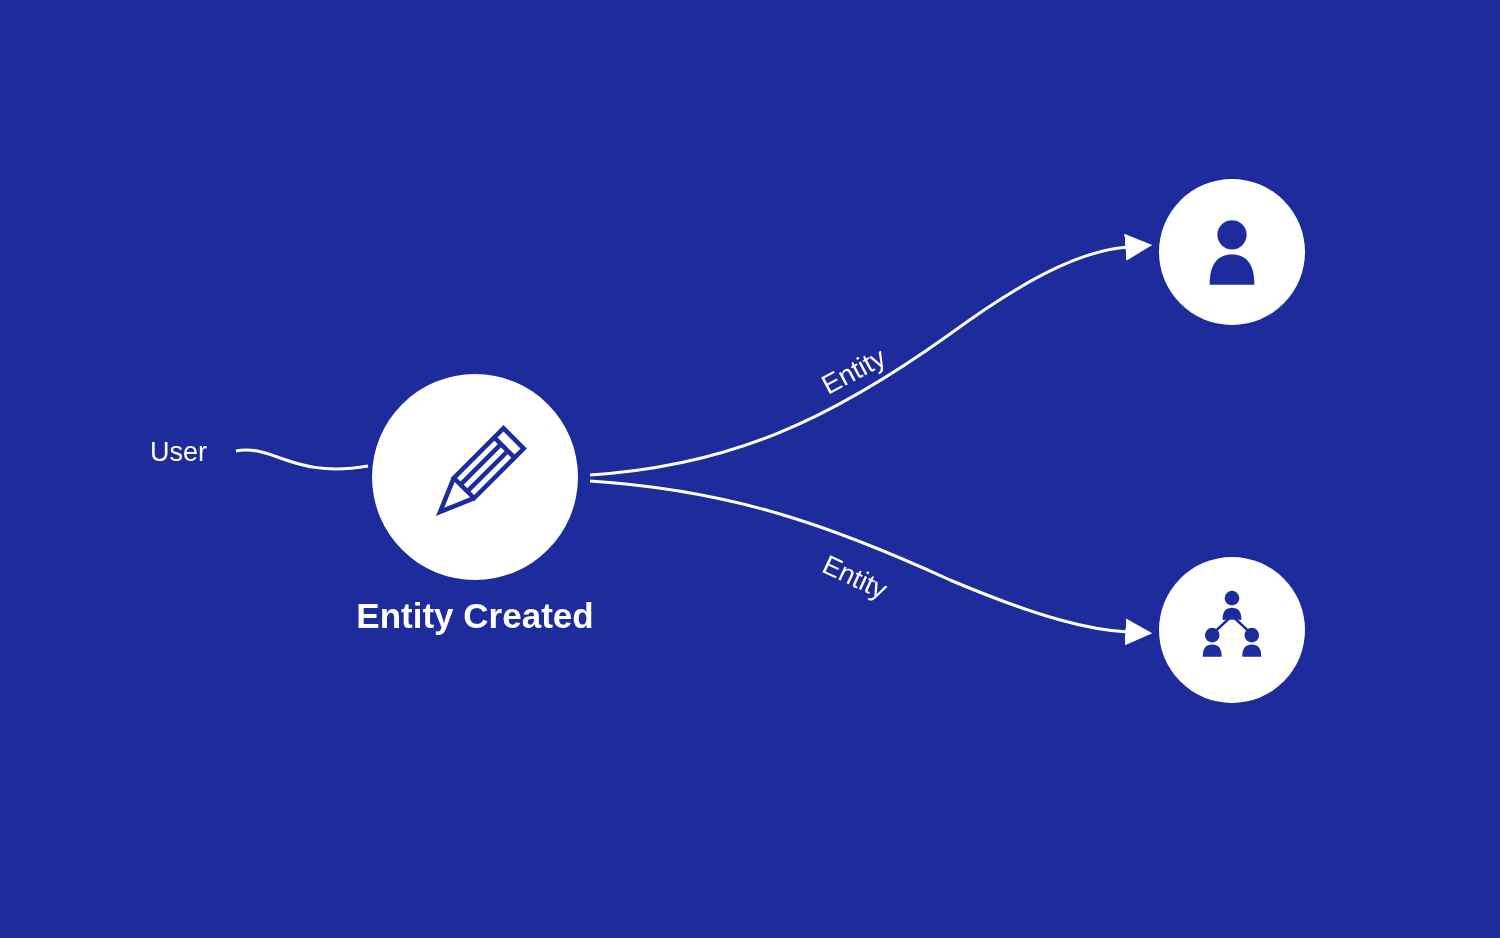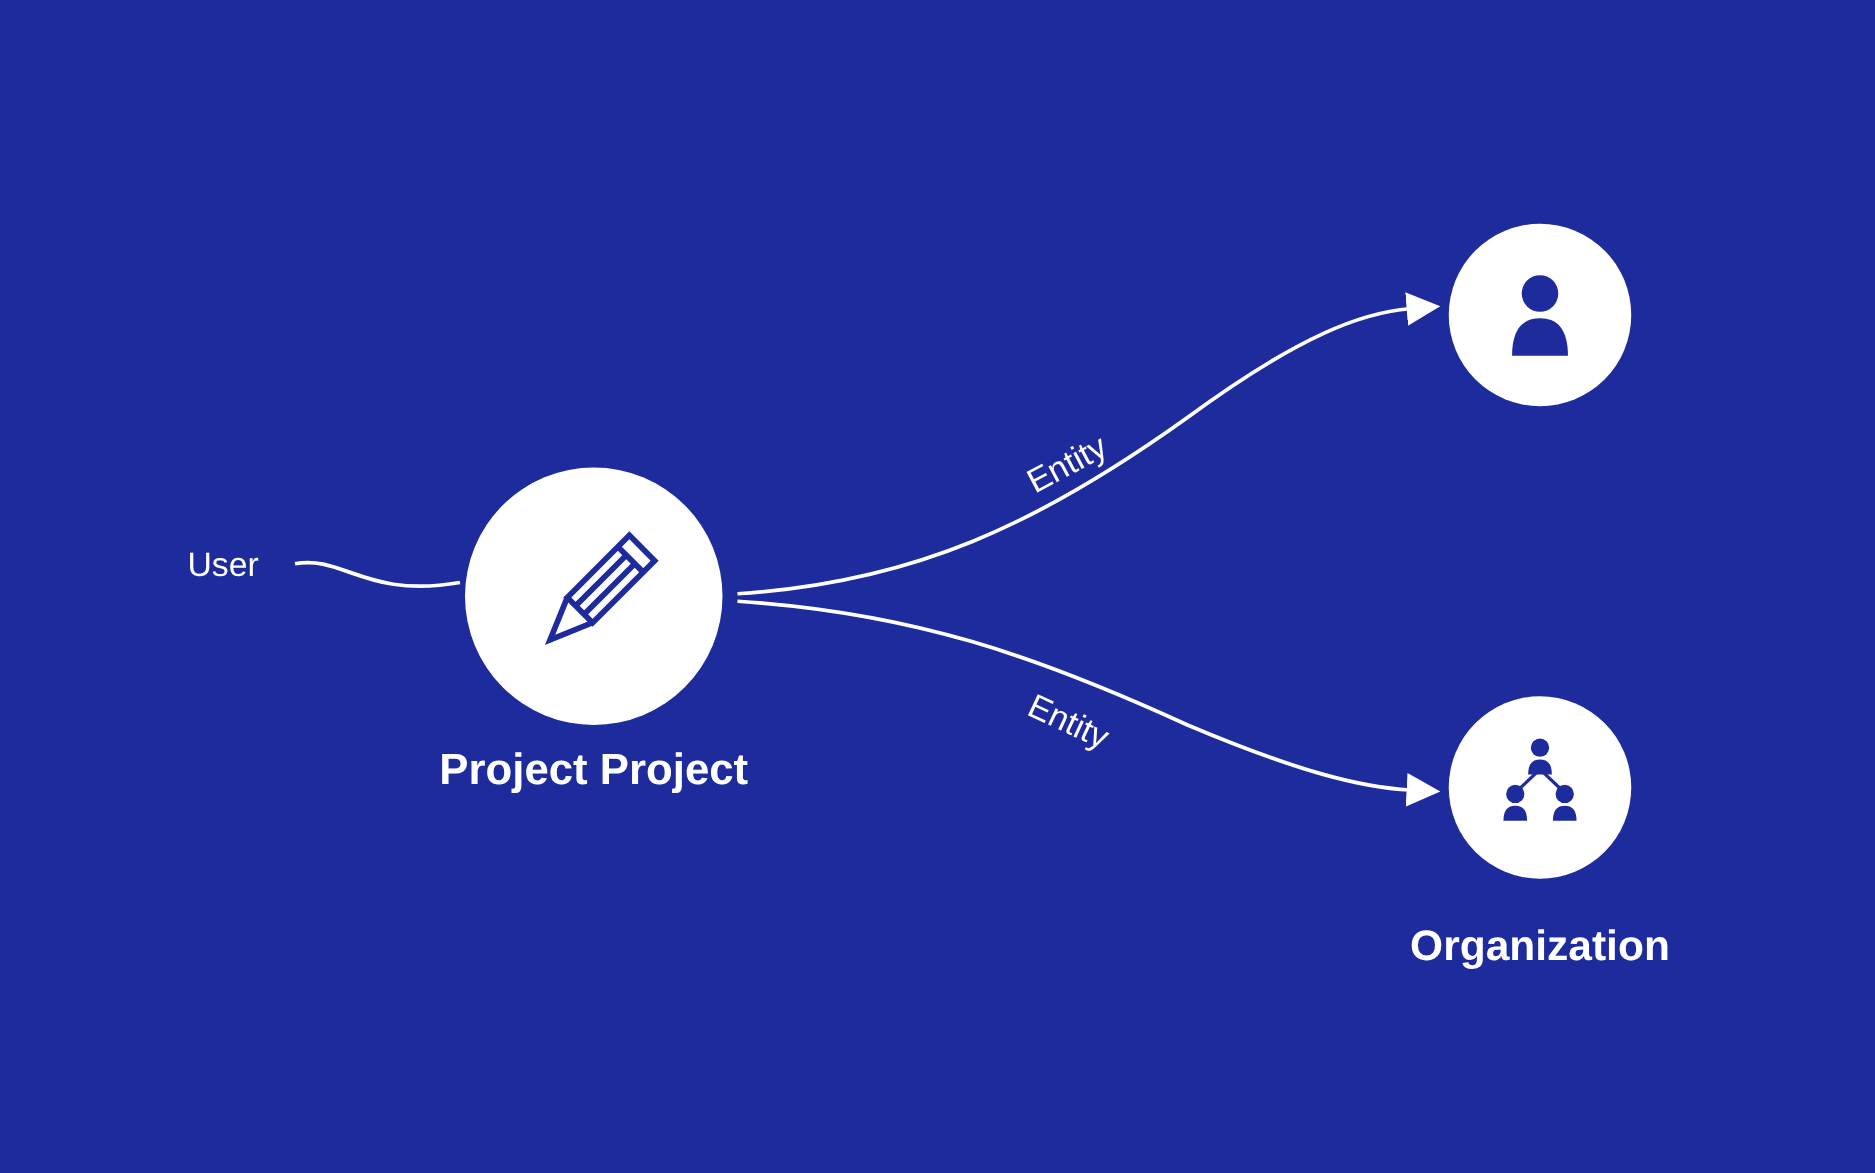--- a/index.html
+++ b/index.html
@@ -111,21 +111,21 @@
     <svg width="130" height="130" viewBox="0 0 100 100">
       <g transform="rotate(45 50 50)" fill="none" stroke="#1e2b9c" stroke-width="3.5" stroke-linejoin="miter">
         <rect x="39" y="8" width="22" height="54"></rect>
         <line x1="39" y1="18" x2="61" y2="18"></line>
         <line x1="46.3" y1="18" x2="46.3" y2="62"></line>
         <line x1="53.7" y1="18" x2="53.7" y2="62"></line>
         <path d="M39,62 L50,88 L61,62"></path>
       </g>
     </svg>
   </div>
-  <div class="node-label project-label">Project Project</div>
+  <div class="node-label project-label">Entity Created</div>
 
   <div class="label entity-label entity-top">Entity</div>
   <div class="label entity-label entity-bottom">Entity</div>
 
   <div class="node node-user">
     <svg width="86" height="86" viewBox="0 0 100 100">
       <g fill="#1e2b9c">
         <circle cx="50" cy="30" r="17"></circle>
         <path d="M24,88 C24,63 34,53 50,53 C66,53 76,63 76,88 Z"></path>
       </g>
@@ -141,15 +141,14 @@
       <g fill="#1e2b9c">
         <circle cx="50" cy="13" r="8.5"></circle>
         <path d="M39,38 C39,28 43,24 50,24 C57,24 61,28 61,38 Z"></path>
         <circle cx="27" cy="56" r="8.5"></circle>
         <path d="M16,81 C16,71 20,67 27,67 C34,67 38,71 38,81 Z"></path>
         <circle cx="73" cy="56" r="8.5"></circle>
         <path d="M62,81 C62,71 66,67 73,67 C80,67 84,71 84,81 Z"></path>
       </g>
     </svg>
   </div>
-  <div class="node-label org-label">Organization</div>
 
 </div>
 
 </body></html>

